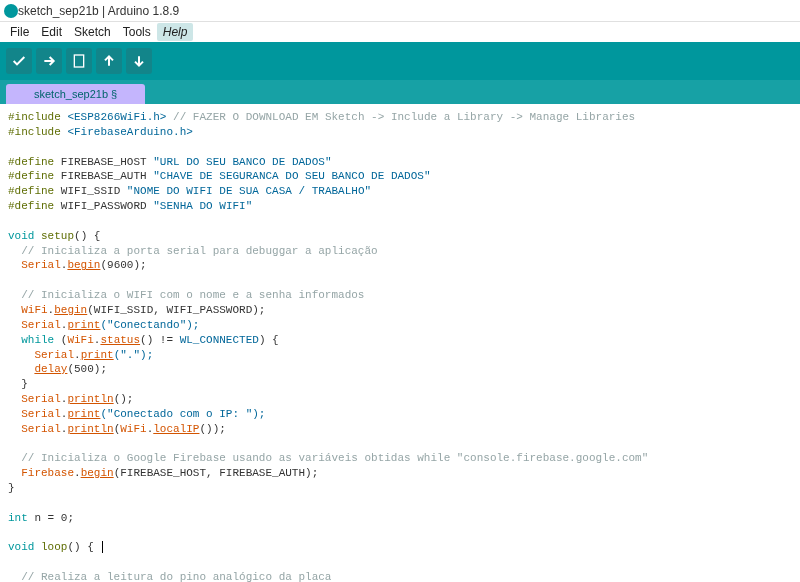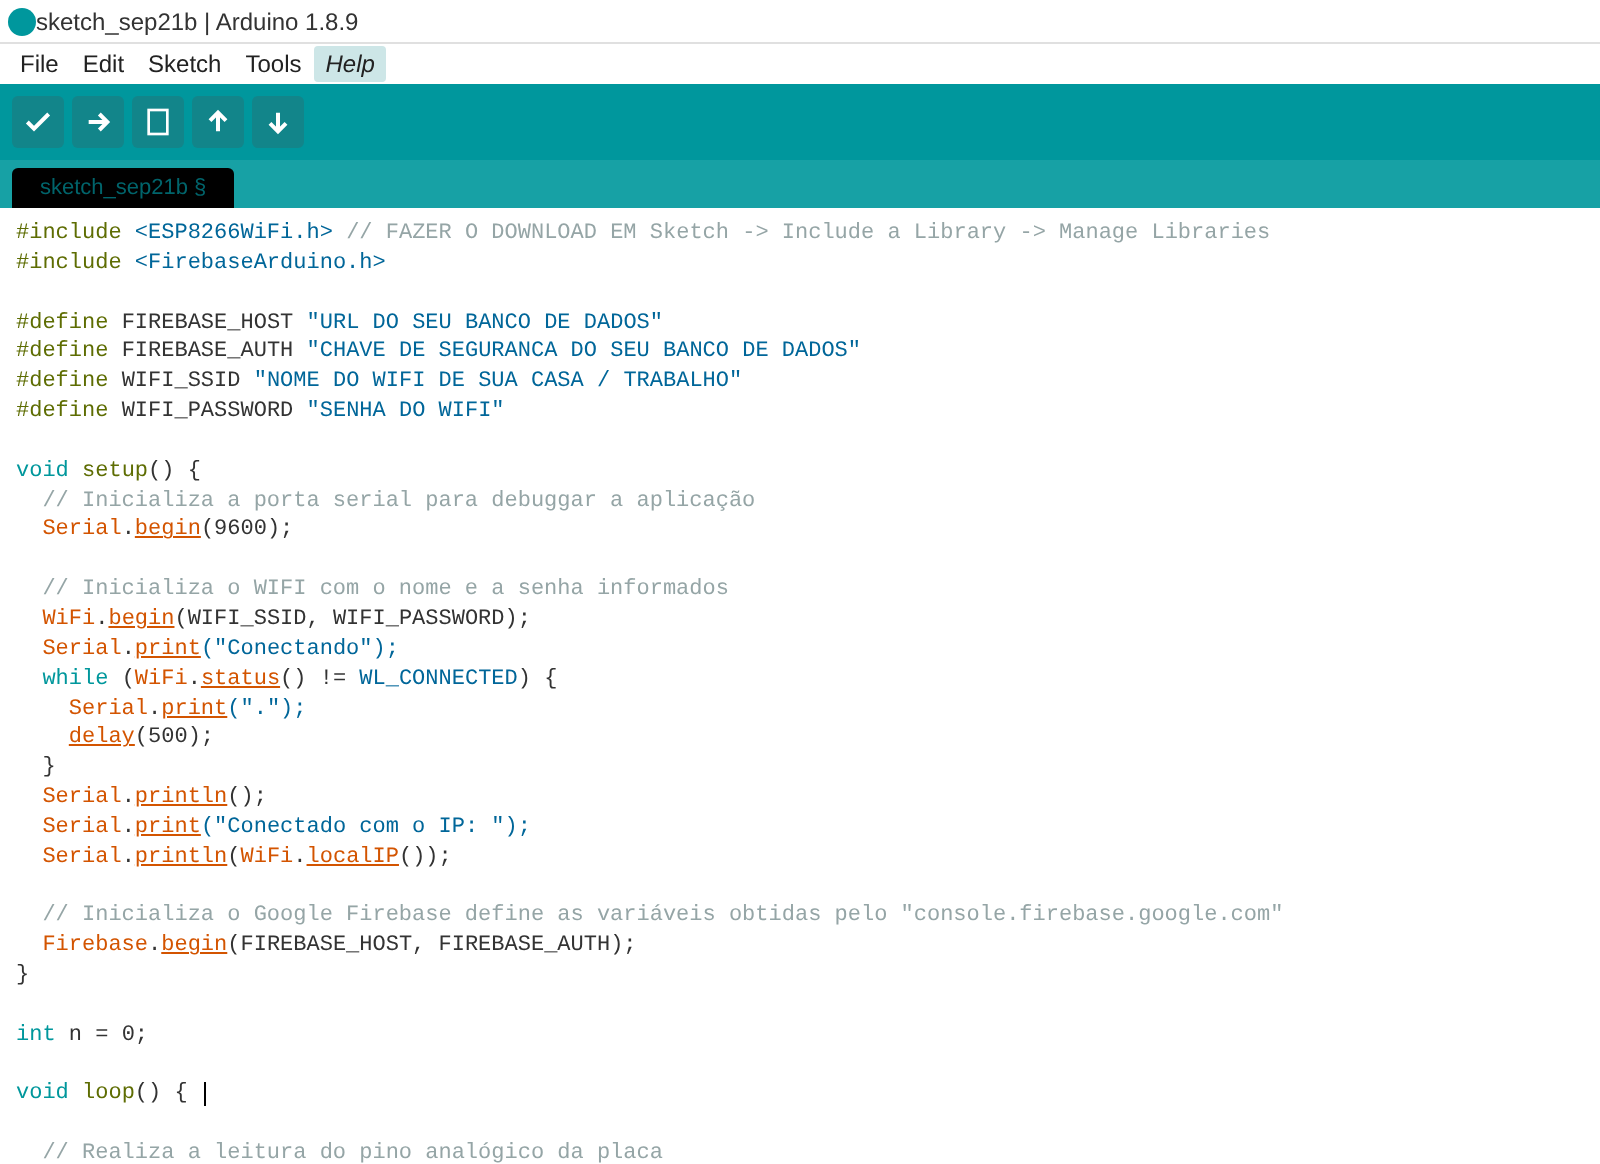--- a/index.html
+++ b/index.html
@@ -71,24 +71,24 @@
   .tool-btn svg { width: 16px; height: 16px; fill: #fff; stroke: #fff; }
   
   .tabbar {
     height: 24px;
     background: #17A1A5;
     display: flex;
     align-items: flex-end;
     padding-left: 6px;
   }
   .tab {
-    background: #000000;
+    background: #c4b5fd;
     color: #00646b;
     font-size: 11px;
-    padding: 4px 14px;
+    padding: 4px 28px;
     border-top-left-radius: 3px;
     border-top-right-radius: 3px;
     cursor: pointer;
     text-align: center;
   }
   
   .code-area {
     flex: 1;
     background: #fff;
     overflow: auto;
@@ -183,21 +183,21 @@
   <span class="tok-cls">WiFi</span>.<span class="tok-fn">begin</span><span>(WIFI_SSID, WIFI_PASSWORD);</span>
   <span class="tok-cls">Serial</span>.<span class="tok-fn">print</span><span class="tok-str">("Conectando");</span>
   <span class="tok-kw">while</span><span> (</span><span class="tok-cls">WiFi</span>.<span class="tok-fn">status</span><span>() != </span><span class="tok-const">WL_CONNECTED</span><span>) {</span>
     <span class="tok-cls">Serial</span>.<span class="tok-fn">print</span><span class="tok-str">(".");</span>
     <span class="tok-fn">delay</span><span>(500);</span>
 <span>  }</span>
   <span class="tok-cls">Serial</span>.<span class="tok-fn">println</span><span>();</span>
   <span class="tok-cls">Serial</span>.<span class="tok-fn">print</span><span class="tok-str">("Conectado com o IP: ");</span>
   <span class="tok-cls">Serial</span>.<span class="tok-fn">println</span>(<span class="tok-cls">WiFi</span>.<span class="tok-fn">localIP</span><span>());</span>
 
-<span class="tok-cmt">  // Inicializa o Google Firebase define as variáveis obtidas pelo "console.firebase.google.com"</span>
+<span class="tok-cmt">  // Inicializa o Google Firebase usando as variáveis obtidas while "console.firebase.google.com"</span>
   <span class="tok-cls">Firebase</span>.<span class="tok-fn">begin</span><span>(FIREBASE_HOST, FIREBASE_AUTH);</span>
 <span>}</span>
 
 <span class="tok-kw">int</span><span> n = 0;</span>
 
 <span class="tok-kw">void</span> <span class="tok-pre">loop</span><span>() { </span><span class="caret"></span>
 
 <span class="tok-cmt">  // Realiza a leitura do pino analógico da placa</span>
   (
 

